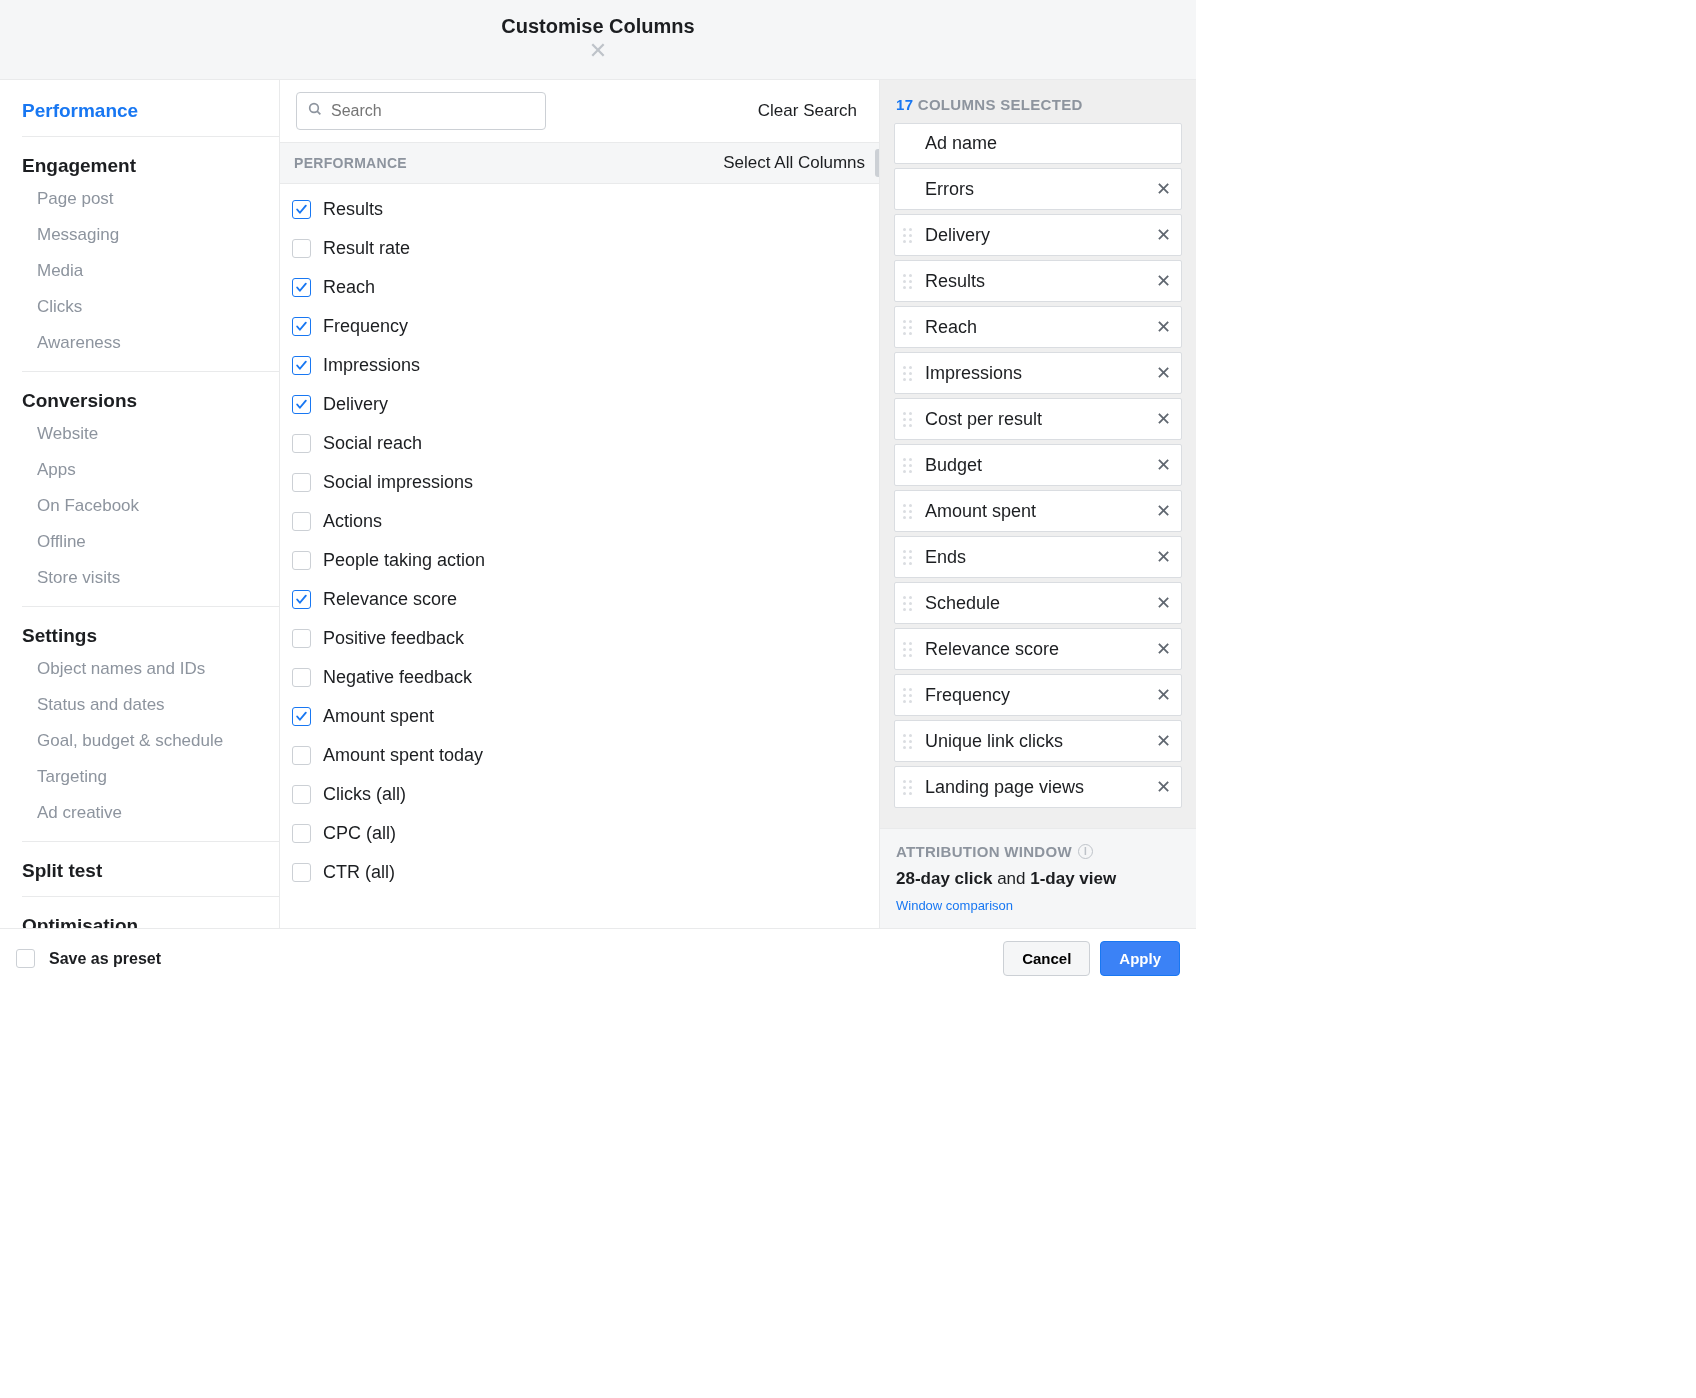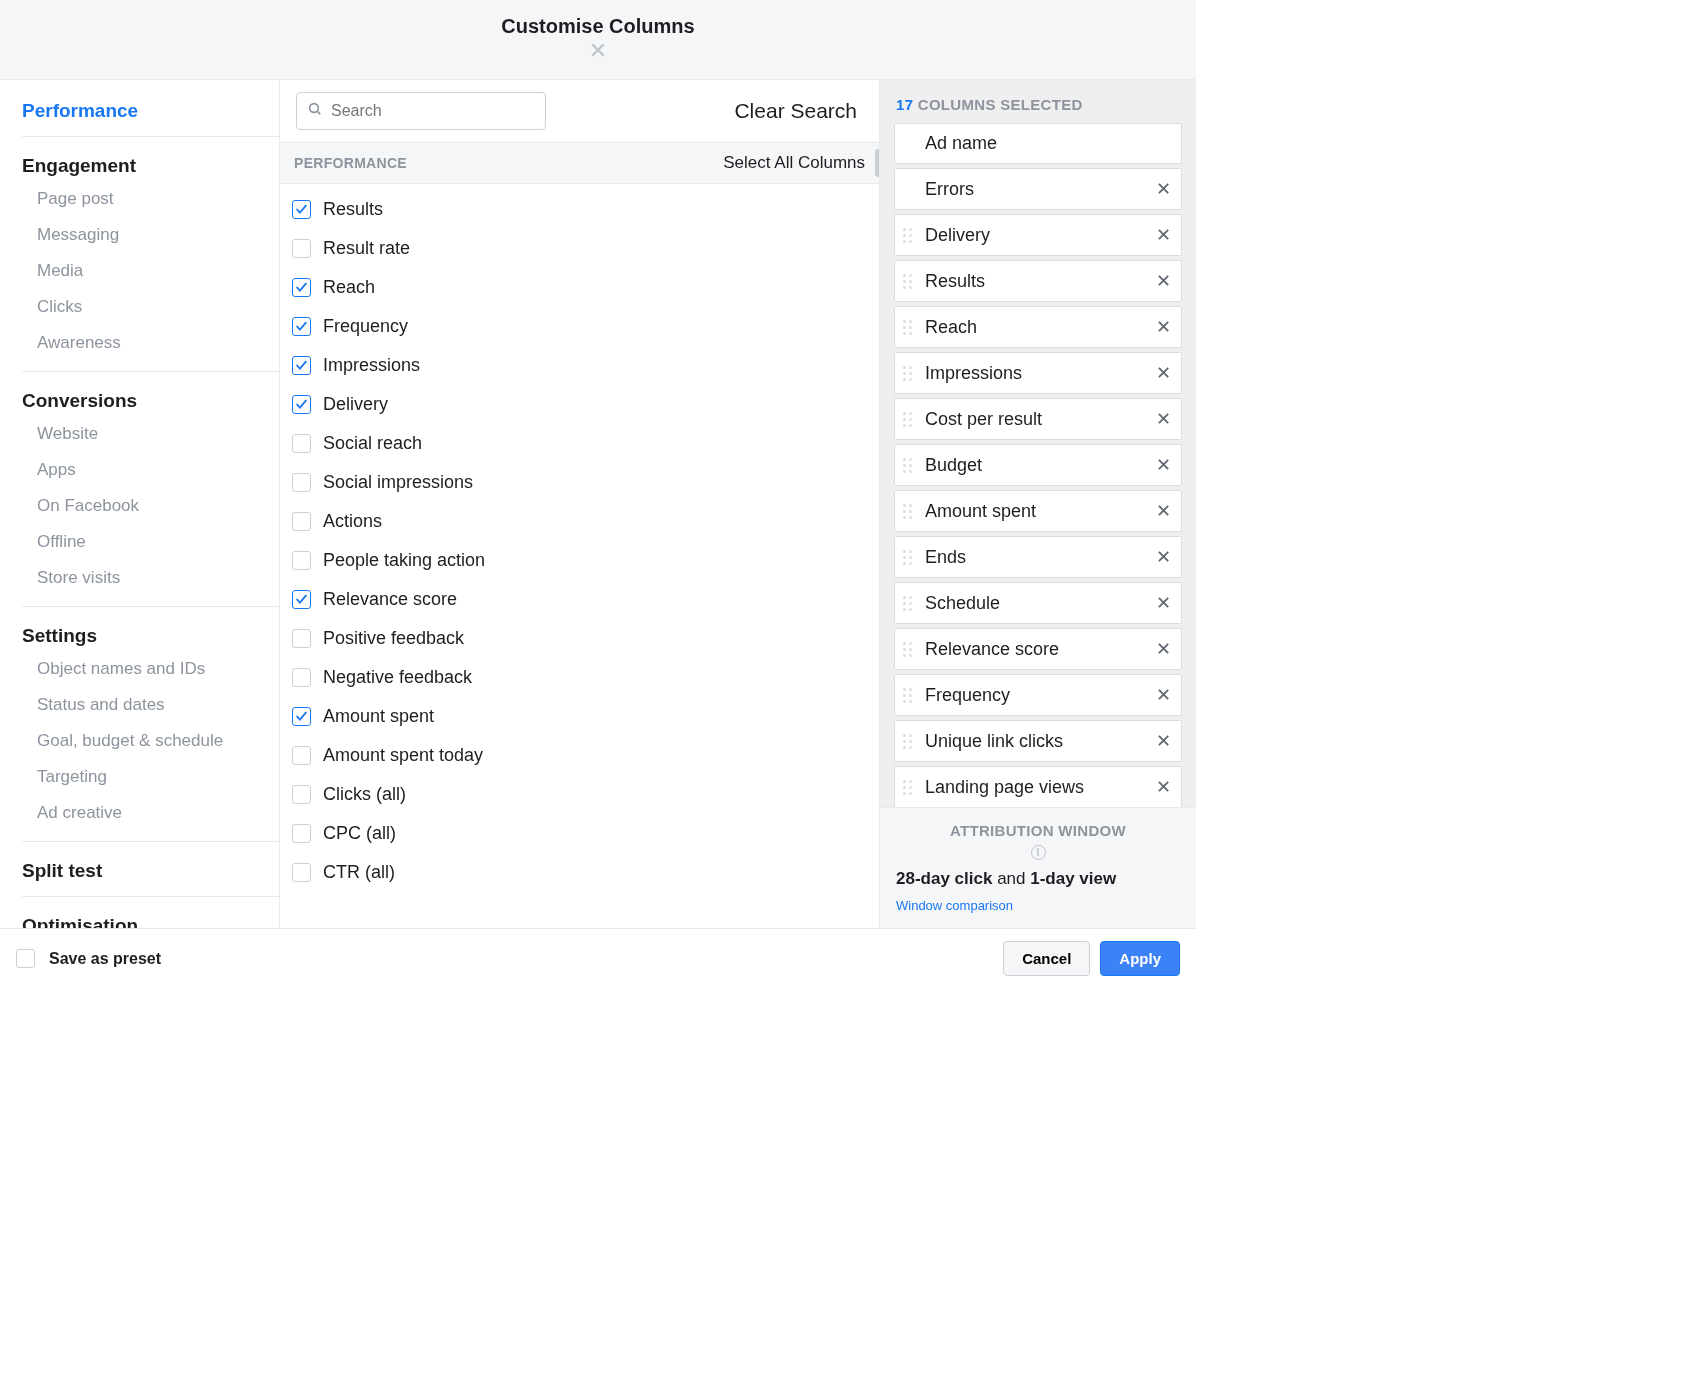--- a/index.html
+++ b/index.html
@@ -44,21 +44,21 @@
     overflow: hidden;
   }
   .search-row { display:flex; align-items:center; gap:10px; padding: 12px 16px; }
   .search-box {
     display:flex; align-items:center; gap:8px;
     border:1px solid #ccd0d5; border-radius:4px;
     padding: 8px 10px; width: 250px;
   }
   .search-box input { border:none; outline:none; font-size:16px; flex:1; }
   .search-icon { color:#8d949e; }
-  .clear-search { margin-left:auto; font-size:21px; color:#1c1e21; cursor:pointer; padding-right: 6px; }
+  .clear-search { margin-left:auto; font-size:17px; color:#1c1e21; cursor:pointer; padding-right: 6px; }
 
   .section-bar {
     background:#f5f6f7; border-top:1px solid #e9eaeb; border-bottom:1px solid #e9eaeb;
     display:flex; justify-content:space-between; align-items:center;
     padding: 10px 14px; font-size:15px;
   }
   .section-title { color:#8d949e; text-transform:uppercase; letter-spacing:0.3px; font-weight:700; font-size:14px; }
   .select-all { color:#1c1e21; font-size:17px; cursor:pointer; }
 
   .metrics { padding: 6px 12px 20px; overflow-y:auto; }
@@ -86,21 +86,21 @@
     padding: 9px 8px 9px 6px; margin-bottom: 4px; font-size:18px;
   }
   .drag-handle { width:14px; margin:0 8px 0 2px; color:#dadde1; display:flex; flex-direction:column; gap:3px; }
   .drag-handle .row { display:flex; gap:3px; }
   .drag-handle .dot { width:3px; height:3px; border-radius:50%; background:#dadde1; }
   .drag-none { width:24px; }
   .sel-label { flex:1; }
   .remove-x { color:#606770; font-size:18px; cursor:pointer; padding:0 2px; }
 
   .attr-block { background:#f5f6f7; border-top:1px solid #e9eaeb; padding: 14px 16px; }
-  .attr-title { color:#8d949e; text-transform:uppercase; font-weight:700; font-size:15px; letter-spacing:0.3px; display:flex; align-items:center; gap:6px;flex-direction:column;}
+  .attr-title { color:#8d949e; text-transform:uppercase; font-weight:700; font-size:15px; letter-spacing:0.3px; display:flex; align-items:center; gap:6px;}
   .attr-title .info { width:15px; height:15px; border:1.5px solid #bec3c9; border-radius:50%; font-size:10px; color:#bec3c9; display:flex; align-items:center; justify-content:center;}
   .attr-val { font-size:17px; margin-top:9px; }
   .attr-val b { font-weight:700; }
   .link { color:#1877f2; cursor:pointer; font-size:13px; margin-top:9px; display:inline-block; }
 
   .modal-footer {
     border-top:1px solid #e9eaeb;
     display:flex; align-items:center; padding:12px 16px; gap:10px;
   }
   .save-preset { display:flex; align-items:center; gap:14px; font-size:16px; font-weight:600; }

